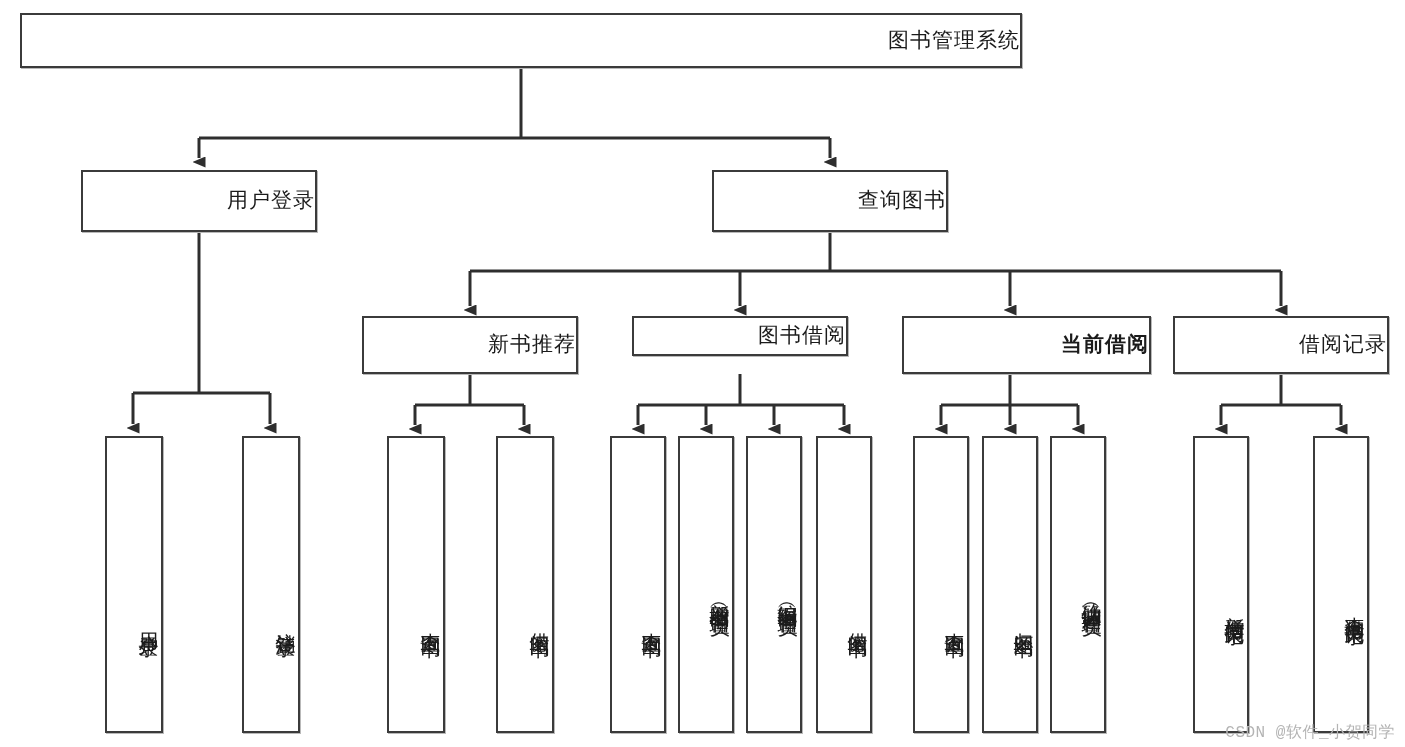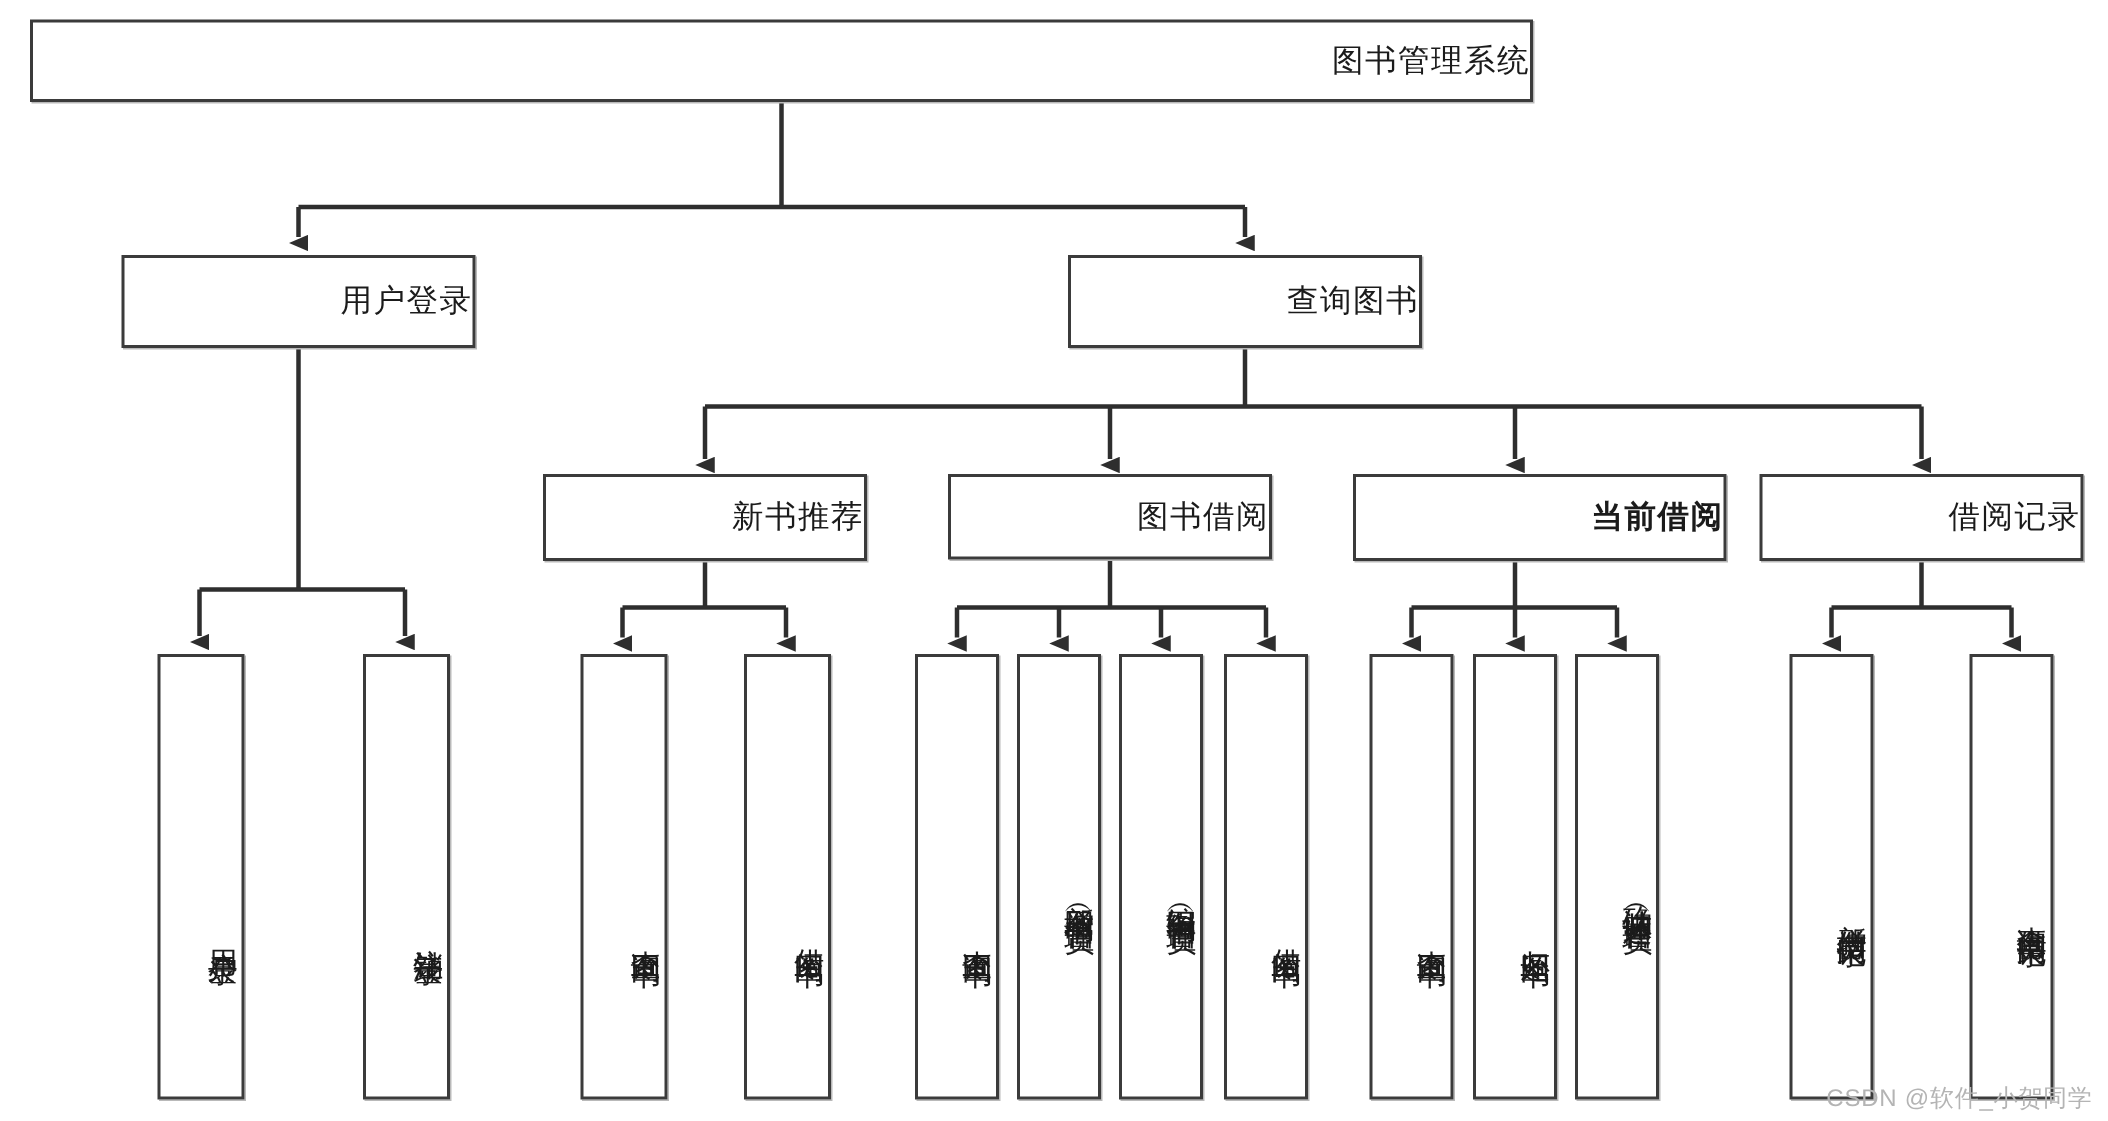--- a/index.html
+++ b/index.html
@@ -60,21 +60,21 @@
   .node-v.pad-top-md { padding-top: 44px; }
   .node-v.pad-top-sm { padding-top: 24px; }
   #watermark {
     position: absolute;
     right: 10px;
     bottom: 4px;
     font-size: 16px;
     color: #b4b4b4;
     letter-spacing: 0.5px;
     white-space: nowrap;
-    font-family: Liberation Sans, sans-serif;
+    font-family: Liberation Mono, monospace;
   }
 </style>
 </head>
 <body>
 
 <div id="diagram-root">
 
   <svg id="edges-layer" viewBox="0 0 1405 747" width="1405" height="747" aria-hidden="true">
     <defs>
       <marker id="arrowhead" markerWidth="11" markerHeight="13" refX="1.5" refY="6.5" orient="auto" markerUnits="userSpaceOnUse">
@@ -134,21 +134,21 @@
   </div>
 
   <div class="node node-h" style="left:712px; top:170px; width:236px; height:62px;">
     <span>查询图书</span>
   </div>
 
   <div class="node node-h" style="left:362px; top:316px; width:216px; height:58px;">
     <span>新书推荐</span>
   </div>
 
-  <div class="node node-h" style="left:632px; top:316px; width:216px; height:57px;">
+  <div class="node node-h" style="left:632px; top:316px; width:216px; height:40px;">
     <span>图书借阅</span>
   </div>
 
   <div class="node node-h" style="left:902px; top:316px; width:249px; height:58px;font-weight:bold;">
     <span>当前借阅</span>
   </div>
 
   <div class="node node-h" style="left:1173px; top:316px; width:216px; height:58px;padding-left:32px;">
     <span>借阅记录</span>
   </div>

